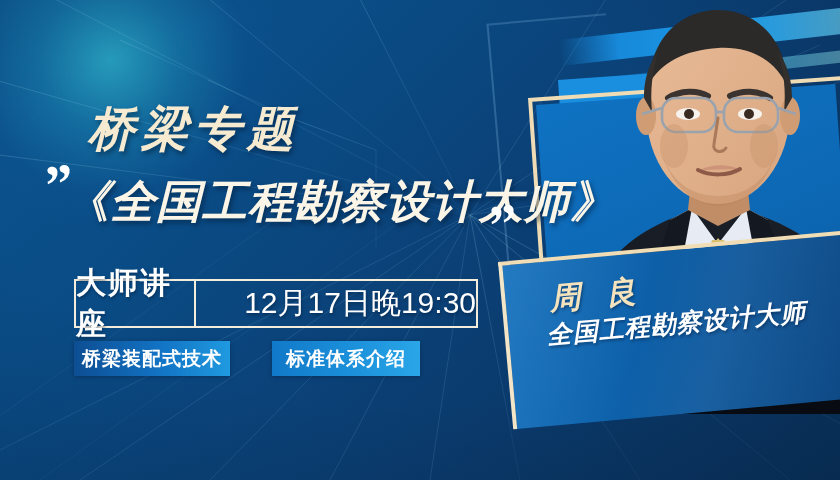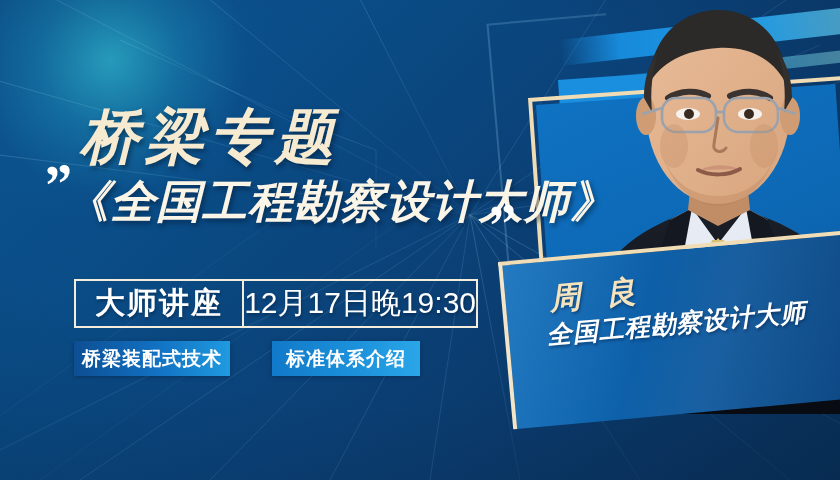--- a/index.html
+++ b/index.html
@@ -86,22 +86,22 @@
   .speaker-title{
     font-size:25px; font-weight:bold; color:#ffffff; letter-spacing:1px;
     font-style:italic; margin-top:2px; margin-left:-6px;
     text-shadow:1px 2px 3px rgba(0,20,50,.45); white-space:nowrap;
   }
 
   
   .headline{ position:absolute; left:0; top:0; width:520px; }
 
   .h-main{
-    position:absolute; left:80px; top:98px;
-    font-size:59px; font-weight:bold; font-style:italic;
+    position:absolute; left:88px; top:98px;
+    font-size:47px; font-weight:bold; font-style:italic;
     color:#f6ead0; letter-spacing:6px; white-space:nowrap;
     text-shadow:2px 3px 5px rgba(2,24,50,.55);
   }
   .h-sub{
     position:absolute; left:64px; top:172px;
     font-size:45px; font-weight:bold; font-style:italic;
     color:#fbf5e8; letter-spacing:1px; white-space:nowrap;
     text-shadow:2px 3px 5px rgba(2,24,50,.55);
   }
   .q-open, .q-close{
@@ -119,21 +119,21 @@
   }
   .lecture-left{
     width:170px; display:flex; align-items:center; justify-content:center;
     border-right:2px solid #f4eddc;
   }
   .lecture-left span{
     font-size:30px; font-weight:bold; color:#ffffff; letter-spacing:2px;
     text-shadow:1px 2px 3px rgba(2,24,50,.45);
   }
   .lecture-right{
-    flex:1; display:flex; align-items:center; justify-content:center;
+    flex:1; display:flex; align-items:center; justify-content:center;padding-left:48px;
   }
   .lecture-right span{
     font-size:30px; color:#ffffff; letter-spacing:0px; white-space:nowrap;
     text-shadow:1px 2px 3px rgba(2,24,50,.45);
   }
 
   
   .tags{ position:absolute; left:74px; top:341px; height:35px; width:420px; }
   .tag{
     position:absolute; top:0; height:35px;

